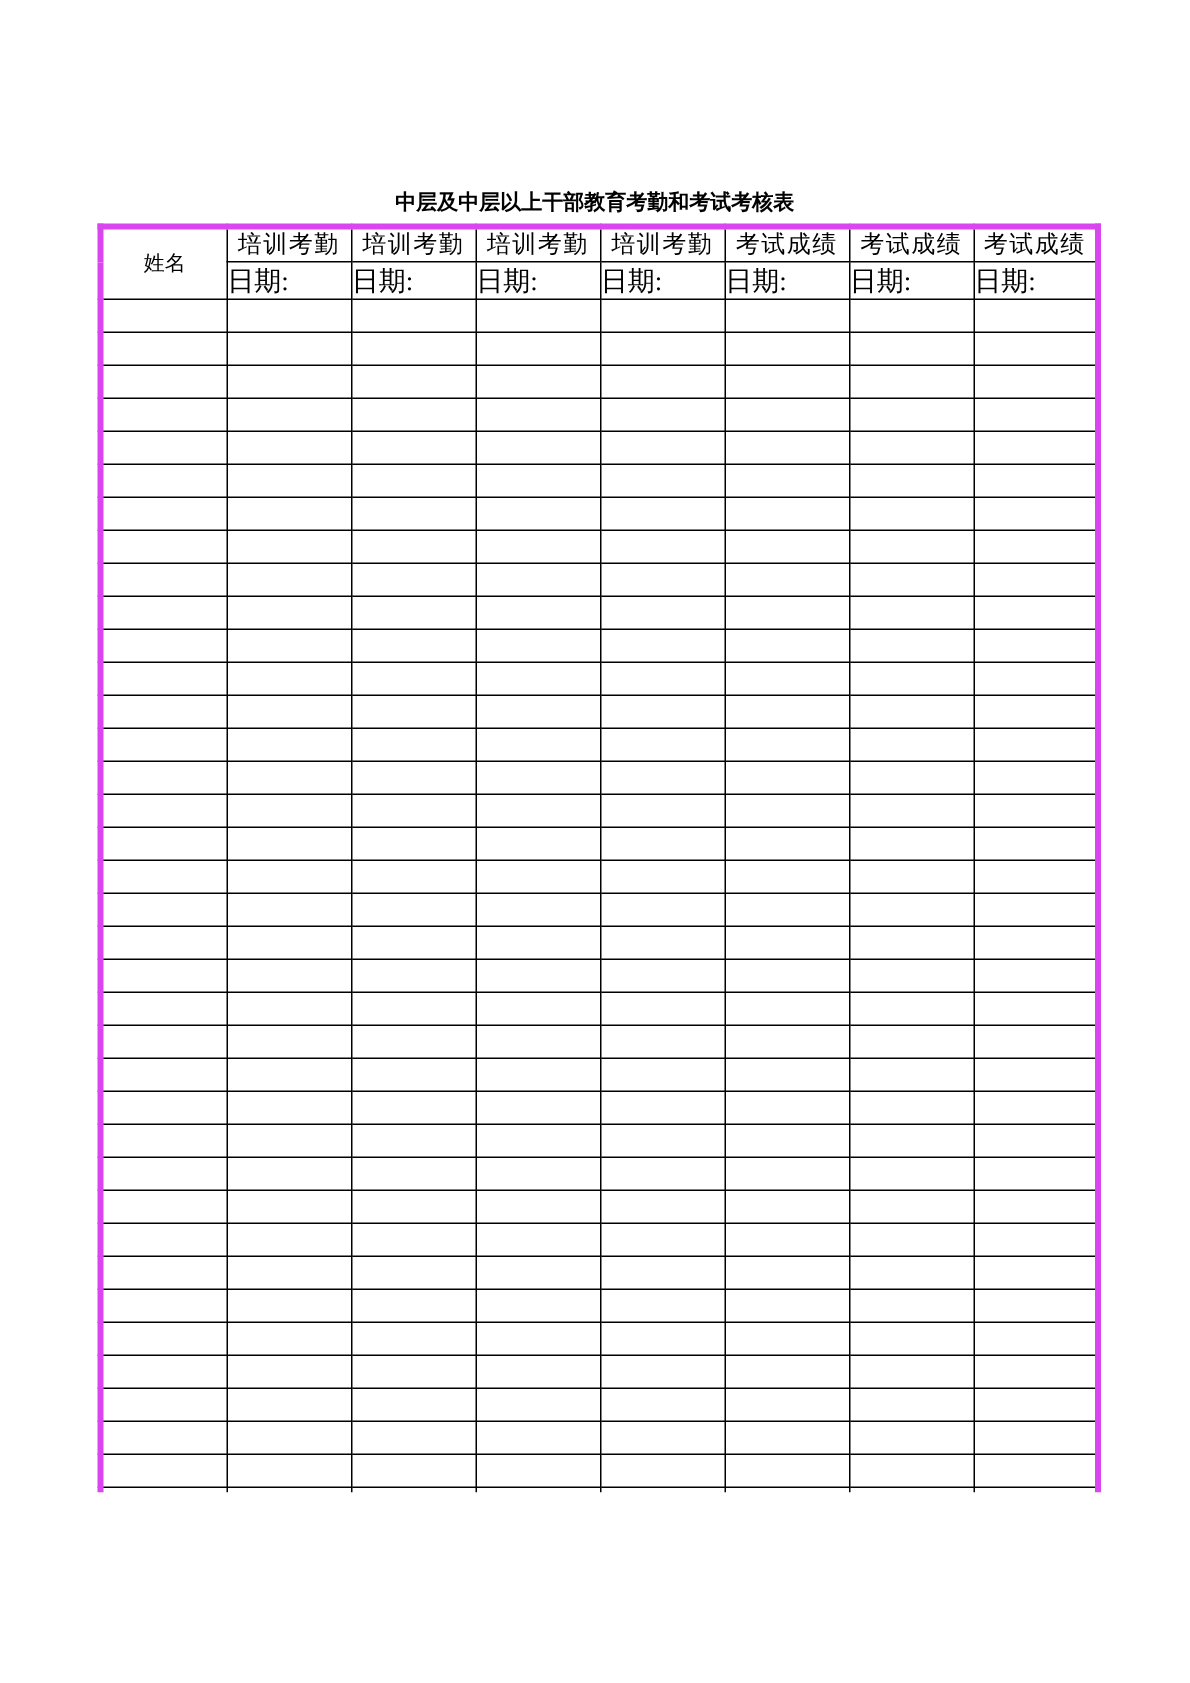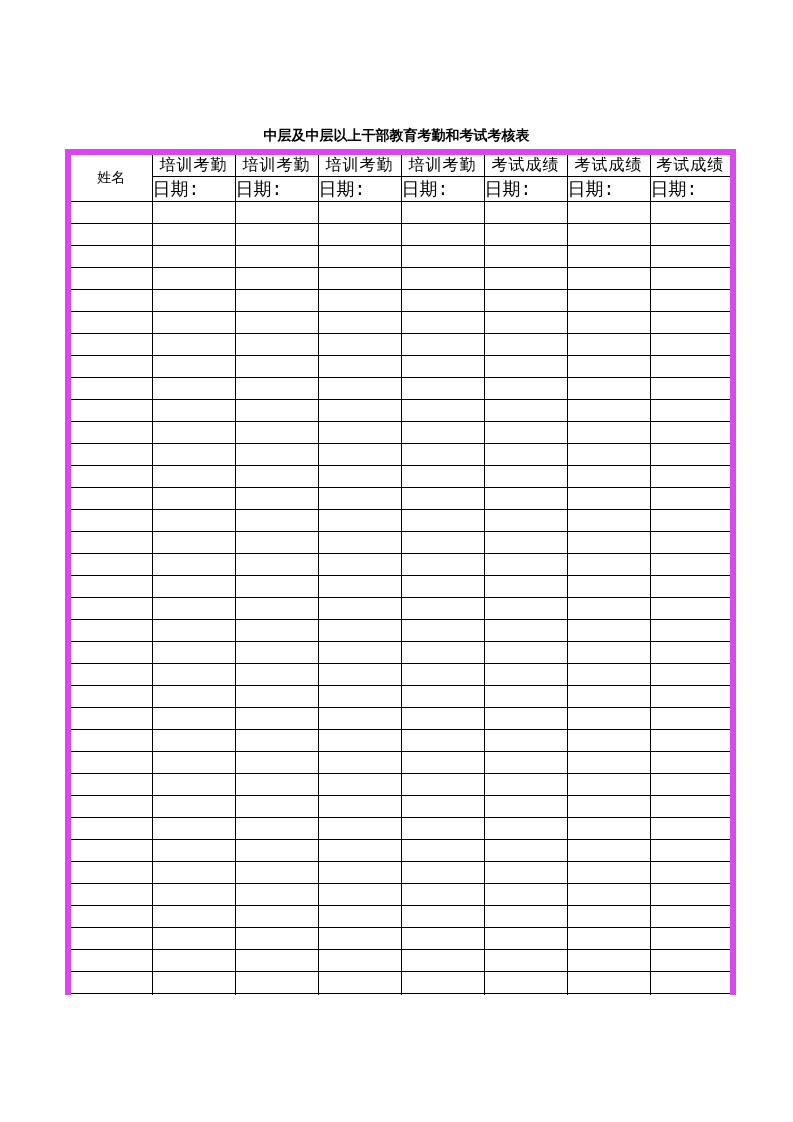--- a/index.html
+++ b/index.html
@@ -27,22 +27,21 @@
     font-weight: bold;
     color: #000000;
     white-space: nowrap;
   }
   table.assess {
     position: absolute;
     left: 65px;
     top: 149px;
     border-collapse: collapse;
     table-layout: fixed;
-    border: 6px solid #d946ef;
-    font-family: Liberation Mono, monospace;
+    border: 4px solid #d946ef;
   }
   table.assess th,
   table.assess td {
     border: 1px solid #000000;
     padding: 0;
     margin: 0;
     overflow: hidden;
     background: #ffffff;
   }
   col.name-col   { width: 84px; }

